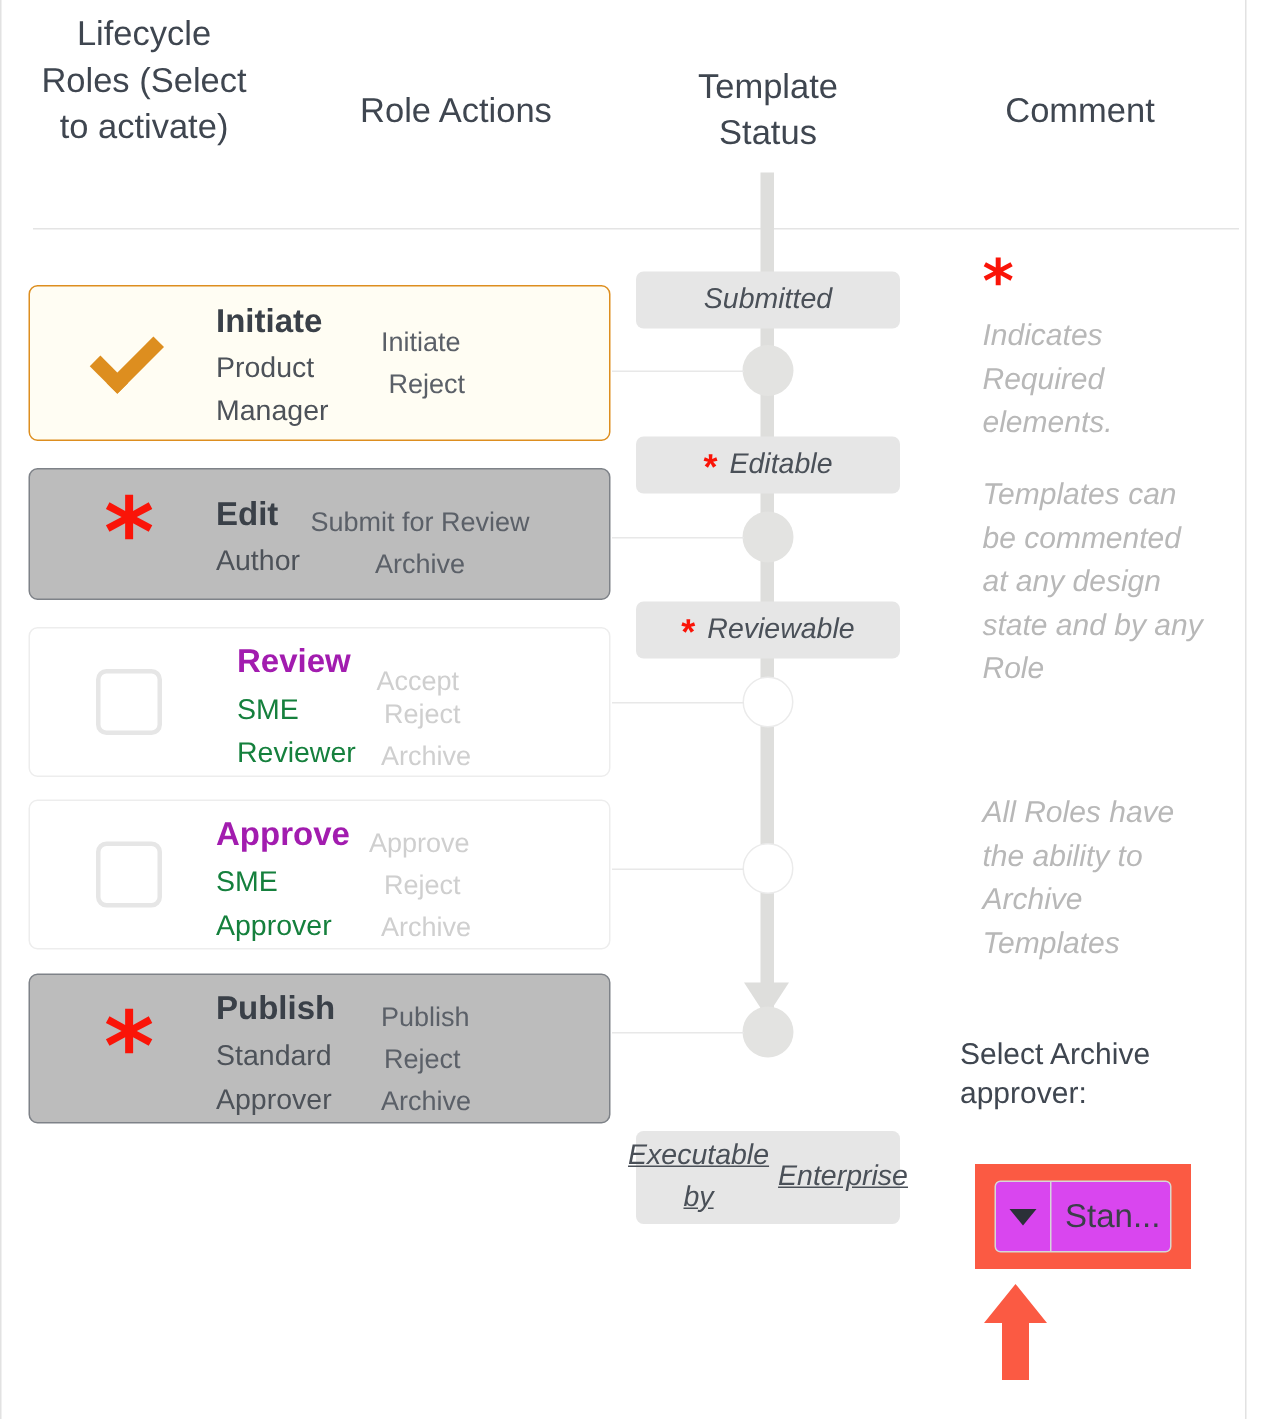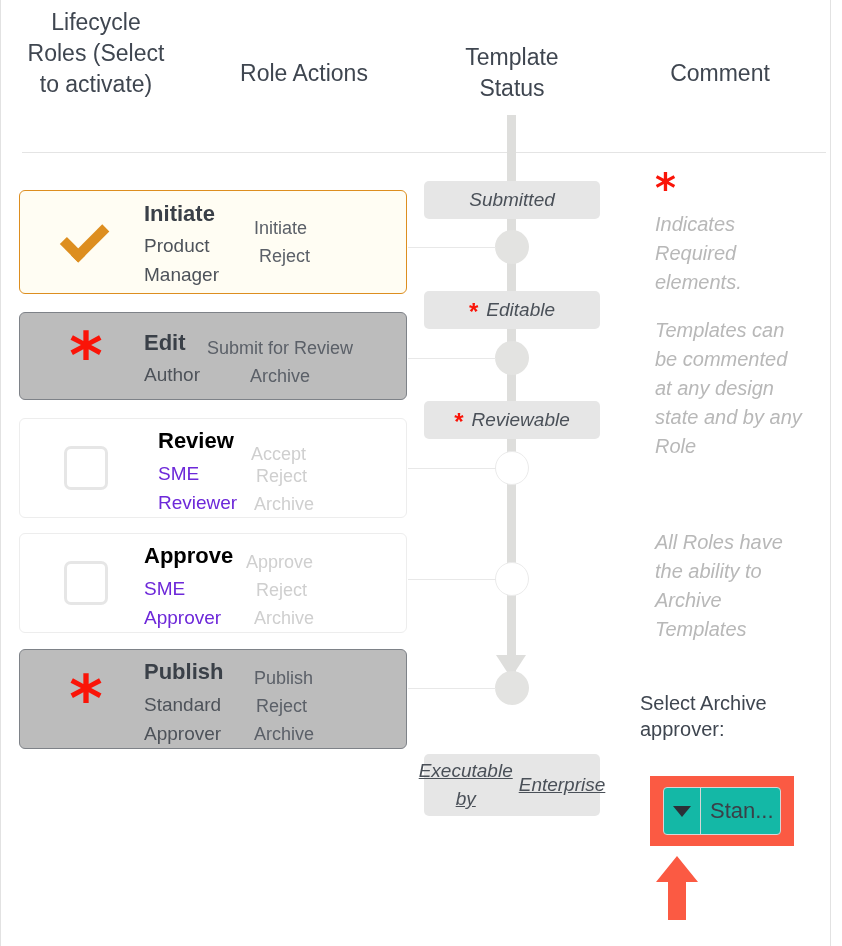--- a/index.html
+++ b/index.html
@@ -186,22 +186,22 @@
   }
   .role-actions {
     position: absolute;
     font-size: 18px;
     line-height: 31px;
     white-space: nowrap;
   }
   .tone-dark  .role-title { color: #3a4048; }
   .tone-dark  .role-sub   { color: #4d5259; }
   .tone-dark  .role-actions { color: #5b6068; }
-  .tone-mute  .role-title { color: #000000; }
-  .tone-mute  .role-sub   { color: #6d28d9; }
+  .tone-mute  .role-title { color: #a21caf; }
+  .tone-mute  .role-sub   { color: #15803d; }
   .tone-mute  .role-actions { color: #cfcfcf; }
   .comment-asterisk {
     position: absolute;
     left: 655px;
     top: 168px;
     color: #fa1408;
     font-size: 40px;
     font-weight: 700;
     line-height: 1;
     font-family: "DejaVu Sans", sans-serif;
@@ -237,21 +237,21 @@
     height: 70px;
     background: #fb5a43;
     box-sizing: border-box;
   }
   .dropdown {
     position: absolute;
     left: 663px;
     top: 787px;
     width: 118px;
     height: 48px;
-    background: #14b8a6;
+    background: #d946ef;
     border: 1px solid #d6d6d6;
     border-radius: 4px;
     box-sizing: border-box;
     display: flex;
     align-items: stretch;
   }
   .dropdown-arrow-btn {
     width: 36px;
     border-right: 1px solid #d6d6d6;
     display: flex;

